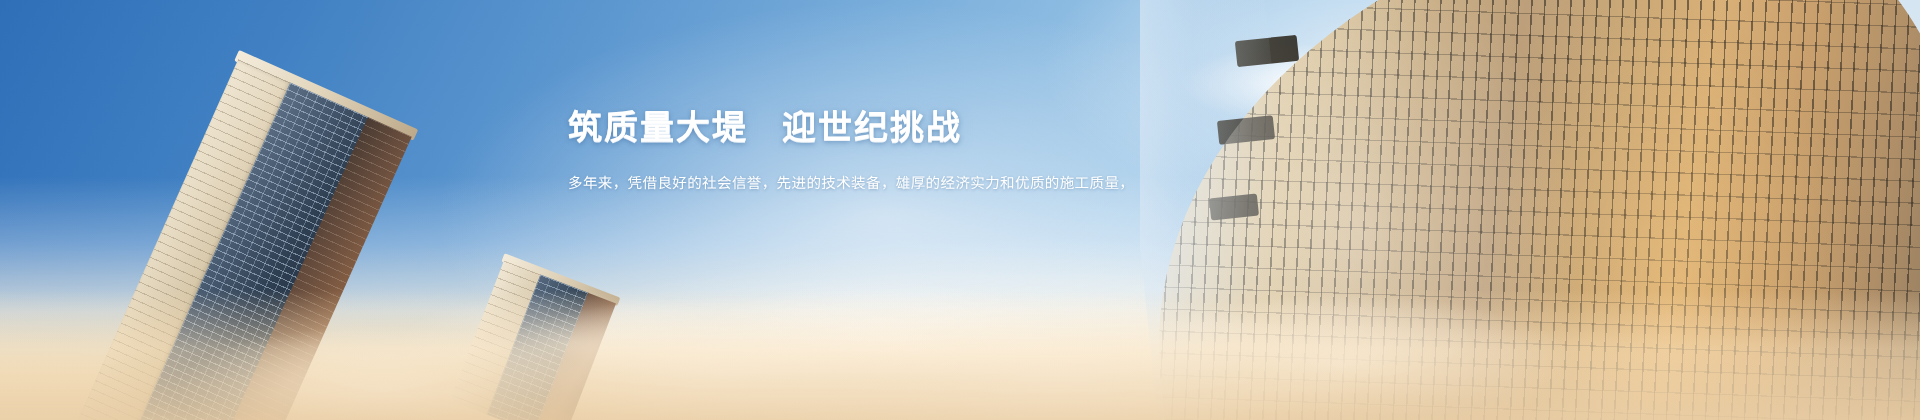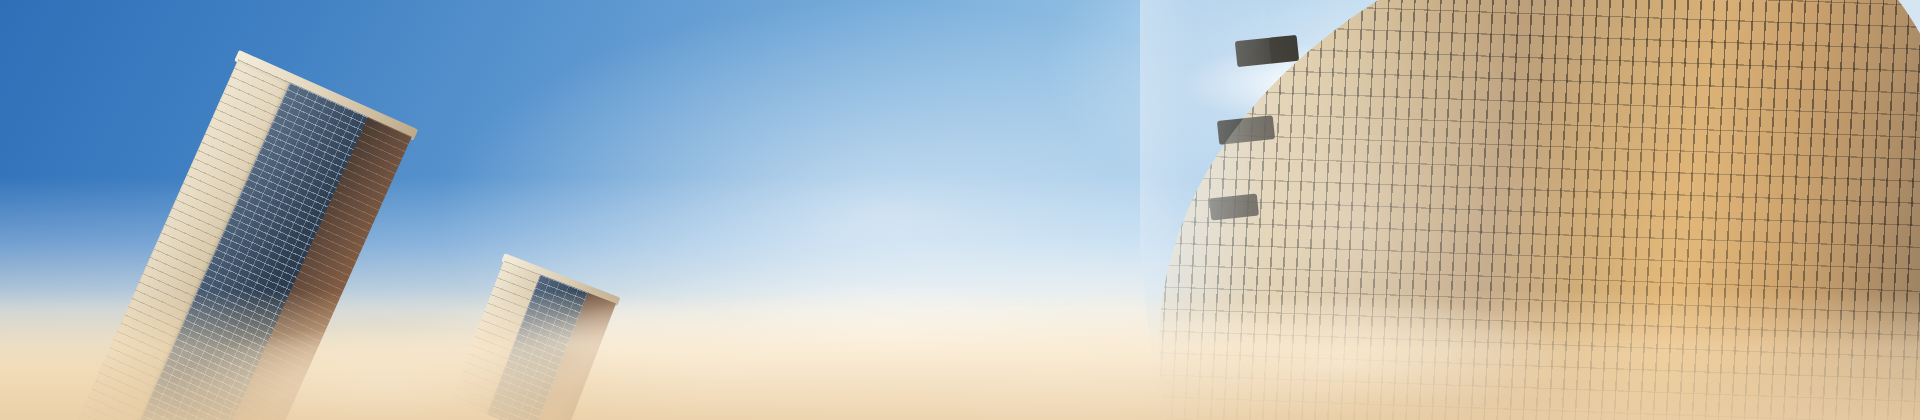--- a/index.html
+++ b/index.html
@@ -271,17 +271,19 @@
     <div class="tr-band b2"></div>
     <div class="tr-band b3"></div>
     <div class="tr-sheen"></div>
     <div class="tr-edge"></div>
   </div>
 
   <div class="cloud-band"></div>
   <div class="cloud-warm"></div>
 
   <div class="copy">
+    <h1 class="headline"><span>筑质量大堤</span><span class="gap"></span><span>迎世纪挑战</span></h1>
     <div class="subcopy">
+      <p>多年来，凭借良好的社会信誉，先进的技术装备，雄厚的经济实力和优质的施工质量，</p>
     </div>
   </div>
 
 </div>
 
 </body></html>

